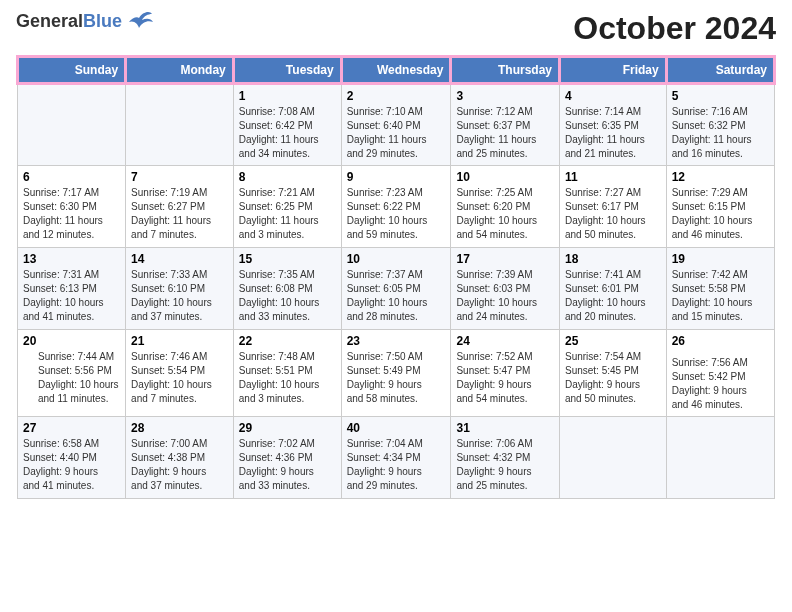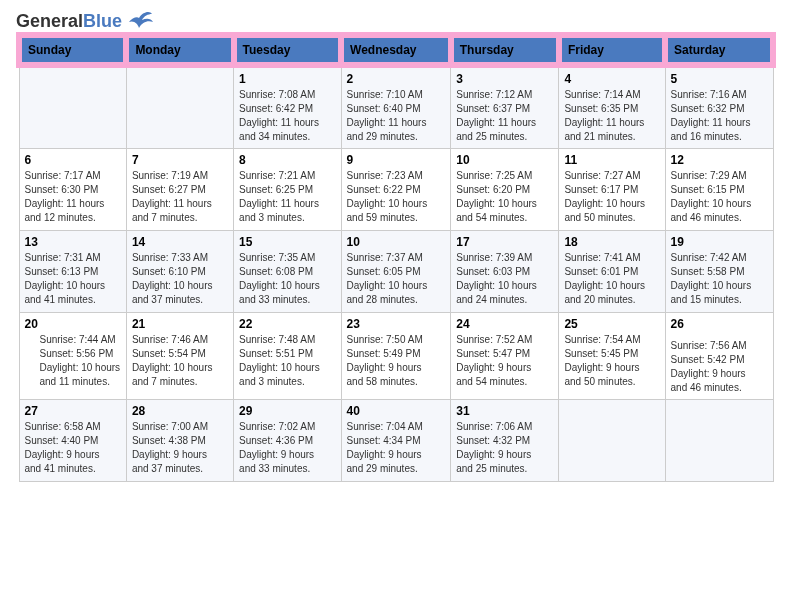--- a/index.html
+++ b/index.html
@@ -11,21 +11,21 @@
       overflow: hidden;
     }
     .page {
       width: 792px;
       padding: 10px 16px 10px 16px;
     }
     .header {
       display: flex;
       justify-content: space-between;
       align-items: flex-start;
-      margin-bottom: 0;
+      margin-bottom: 8px;
     }
     .logo {
       display: flex;
       flex-direction: column;
       align-items: flex-start;
     }
     .logo-row {
       display: flex;
       align-items: center;
       gap: 2px;
@@ -43,26 +43,26 @@
       color: #333;
       font-weight: normal;
     }
     .calendar {
       width: 100%;
       border-collapse: collapse;
       font-size: 10.5px;
     }
     .calendar th {
       background: #4a7abf;
-      color: #000000;
+      color: #ffffff;
       padding: 5px 6px;
-      text-align: left;
+      text-align: right;
       font-size: 12px;
       font-weight: bold;
-      border: 6px solid #f9a8d4;
+      border: 3px solid #f9a8d4;
     }
     .calendar td {
       border: 1px solid #ccc;
       vertical-align: top;
       padding: 4px 5px;
       width: 113px;
       height: 82px;
     }
     .calendar tr:nth-child(odd) td {
       background: #f5f7fb;
@@ -94,20 +94,21 @@
       <div class="logo-row">
         <div>
           <span style="font-size:18px;font-weight:bold;color:#333;">General</span><span style="font-size:18px;font-weight:bold;color:#4a7abf;">Blue</span>
         </div>
         <svg width="30" height="22" viewBox="0 0 30 22">
           <path d="M15 8 C18 2, 26 0, 28 4 C24 4, 20 6, 18 10 C22 8, 27 8, 29 12 C24 10, 18 12, 15 18 C14 14, 10 10, 5 12 C8 8, 13 6, 15 8Z" fill="#4a7abf"></path>
         </svg>
       </div>
     </div>
     <div class="title-block">
+      <div class="month-title">October 2024</div>
     </div>
   </div>
 
   <table class="calendar">
     <thead>
       <tr>
       <th>Sunday</th>
           <th>Monday</th>
           <th>Tuesday</th>
           <th>Wednesday</th>

